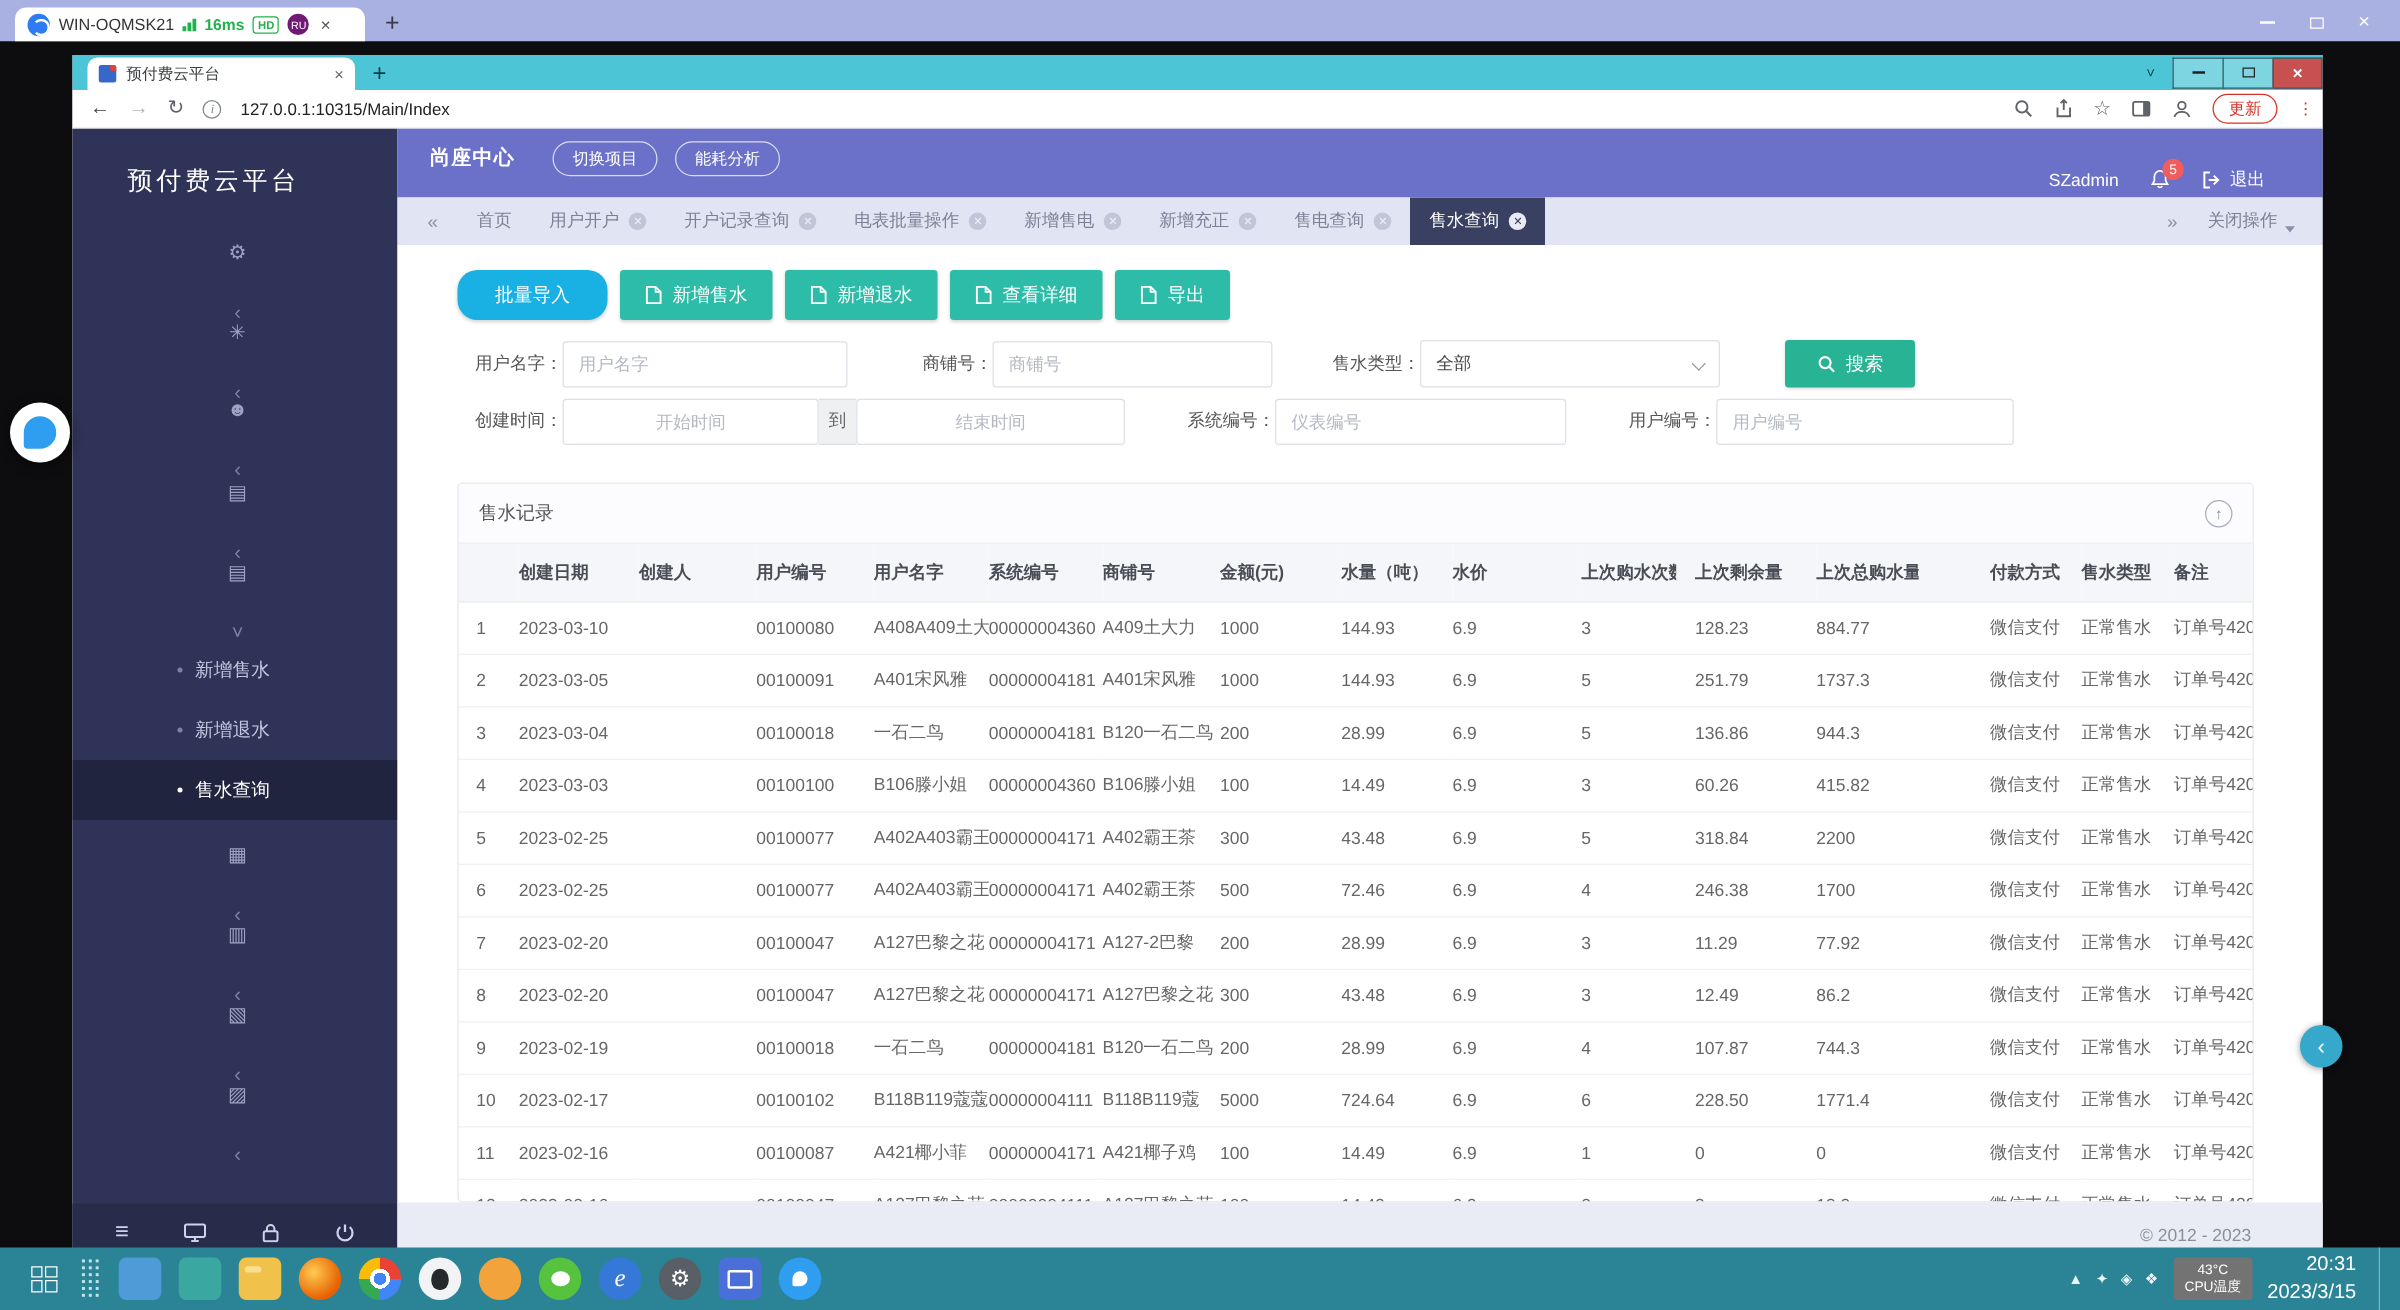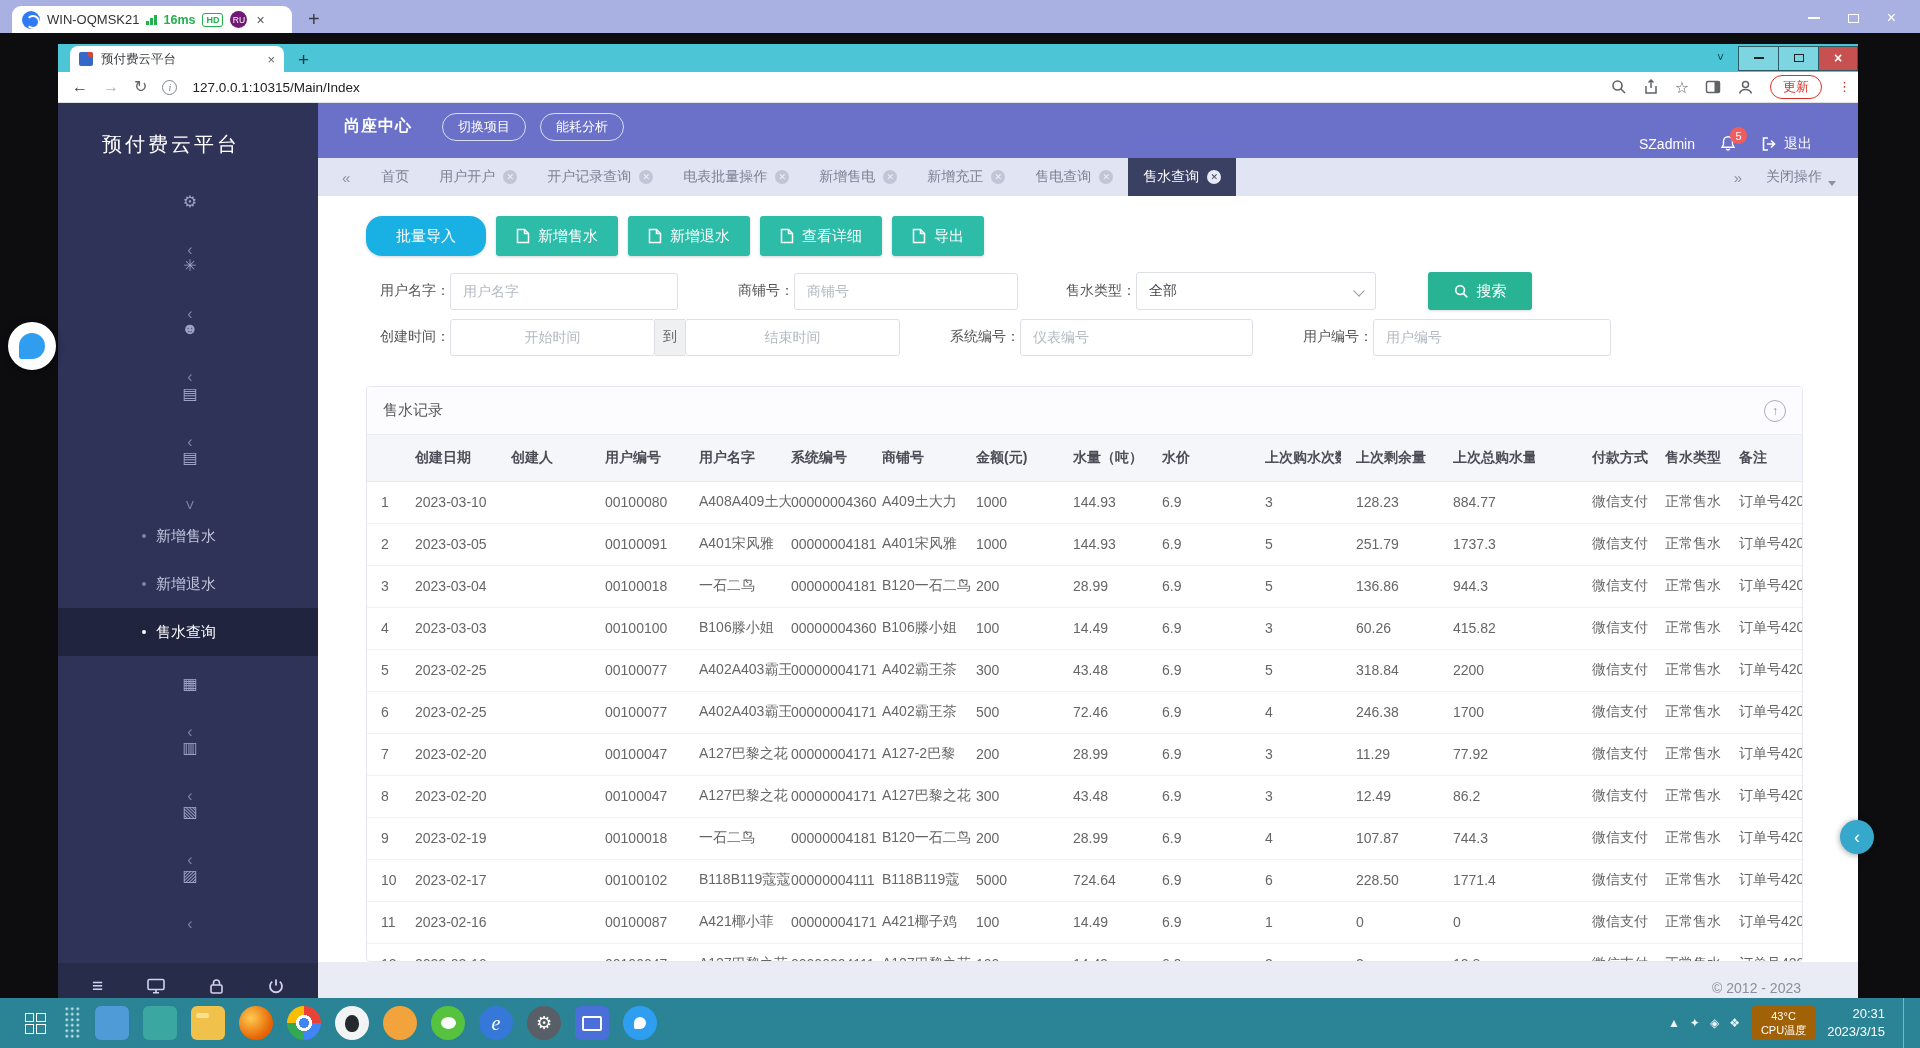--- a/index.html
+++ b/index.html
@@ -144,22 +144,22 @@
   .tb-wechat { background:#57c23d; }
   .tb-wechat::after { content:""; width:15px; height:12px; background:#fff; border-radius:50%; }
   .tb-ie { background:#3578d7; font-size:20px; font-style:italic; font-family:"Liberation Serif",serif; }
   .tb-settings { background:#585f66; font-size:18px; }
   .tb-remote { background:#4a6fd8; }
   .tb-remote::after { content:""; width:16px; height:11px; border:2px solid #fff; border-radius:2px; }
   .tb-todesk { background:#2f9ef0; }
   .tb-todesk::after { content:""; width:12px; height:12px; background:#fff; border-radius:50% 50% 50% 12%; }
   .tray { margin-left:auto; display:flex; align-items:center; gap:12px; padding-right:8px; color:#fff; }
   .tray-ic { font-size:12px; color:#e8f4f7; }
-  .temp-badge { background:#a16207; border-radius:3px; padding:3px 9px; text-align:center; font-size:11px; line-height:1.3; color:#fff; }
-  .clock { text-align:right; font-size:13px; line-height:1.35; color:#fff; }
+  .temp-badge { background:#737373; border-radius:3px; padding:3px 9px; text-align:center; font-size:11px; line-height:1.3; color:#fff; }
+  .clock { text-align:right; font-size:16px; line-height:1.35; color:#fff; }
   .show-desktop { width:9px; height:50px; border-left:1px solid rgba(255,255,255,.4); margin-left:6px; }
 
   
   .float-ball { position:absolute; left:8px; top:322px; width:48px; height:48px; border-radius:50%; background:#fff; box-shadow:0 2px 10px rgba(0,0,0,.45); display:flex; align-items:center; justify-content:center; z-index:6; }
   .float-ball i { width:26px; height:26px; background:#2f9ef0; border-radius:50% 50% 50% 12%; display:block; }
   .edge-handle { position:absolute; left:1840px; top:820px; width:34px; height:34px; border-radius:50%; background:#35a8cc; color:#fff; display:flex; align-items:center; justify-content:center; font-size:18px; z-index:6; box-shadow:0 1px 6px rgba(0,0,0,.4); }
 
   svg { display:block; }
 </style>
 </head>

